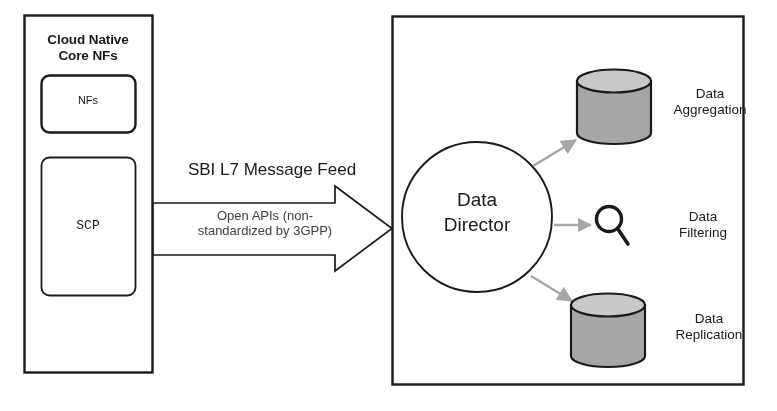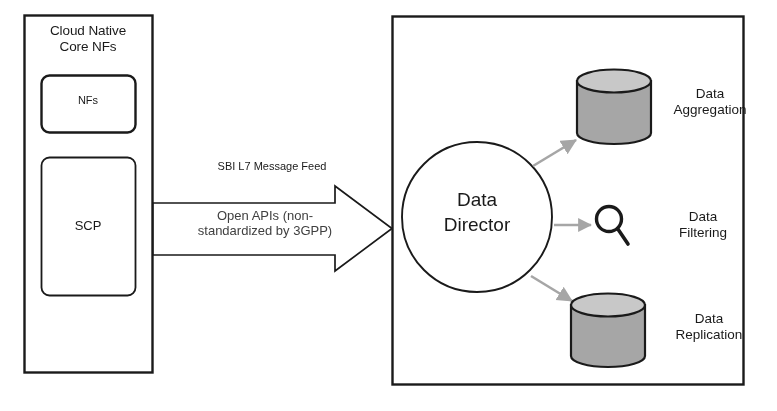--- a/index.html
+++ b/index.html
@@ -30,45 +30,46 @@
     position: absolute;
     text-align: center;
     line-height: 1.18;
     white-space: pre-line;
     color: #1a1a1a;
   }
 
   
   #left-panel-title {
     left: 24px;
-    top: 23px;
+    top: 32px;
     width: 128px;
     font-size: 13.5px;
-    font-weight: normal;
+    font-weight: bold;
     letter-spacing: -0.1px;
   }
   #nfs-label {
     left: 41px;
     top: 94px;
     width: 94px;
     font-size: 11px;
   }
   #scp-label {
     left: 41px;
     top: 218px;
     width: 94px;
     font-size: 13px;
+    font-family: Liberation Mono, monospace;
   }
 
   
   #feed-title {
     left: 152px;
     top: 160px;
     width: 240px;
-    font-size: 11px;
+    font-size: 17px;
   }
   #feed-sub {
     left: 160px;
     top: 208px;
     width: 210px;
     font-size: 13px;
     color: #404040;
   }
 
   

